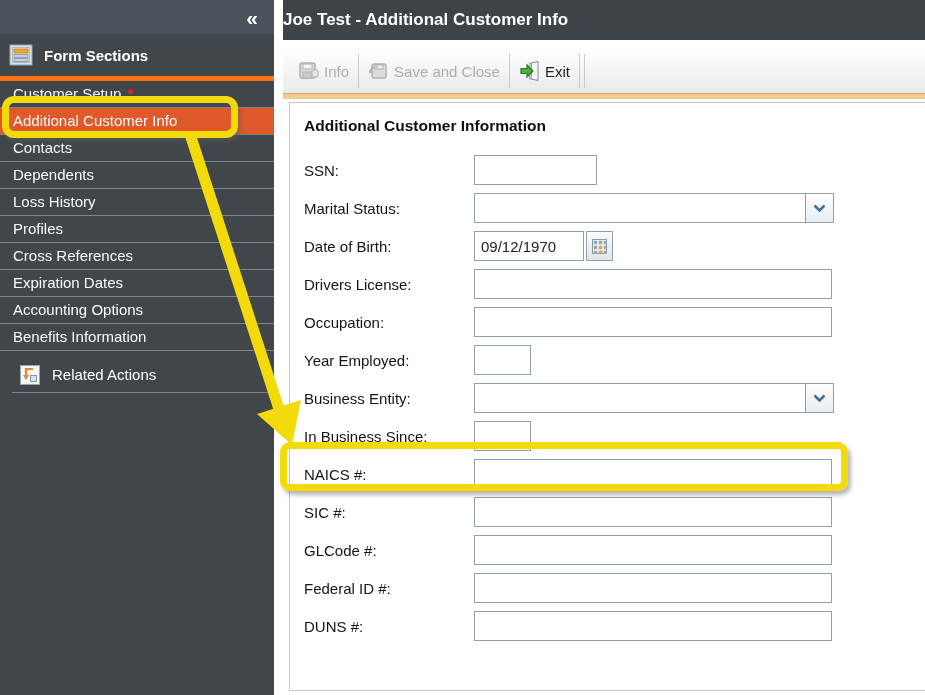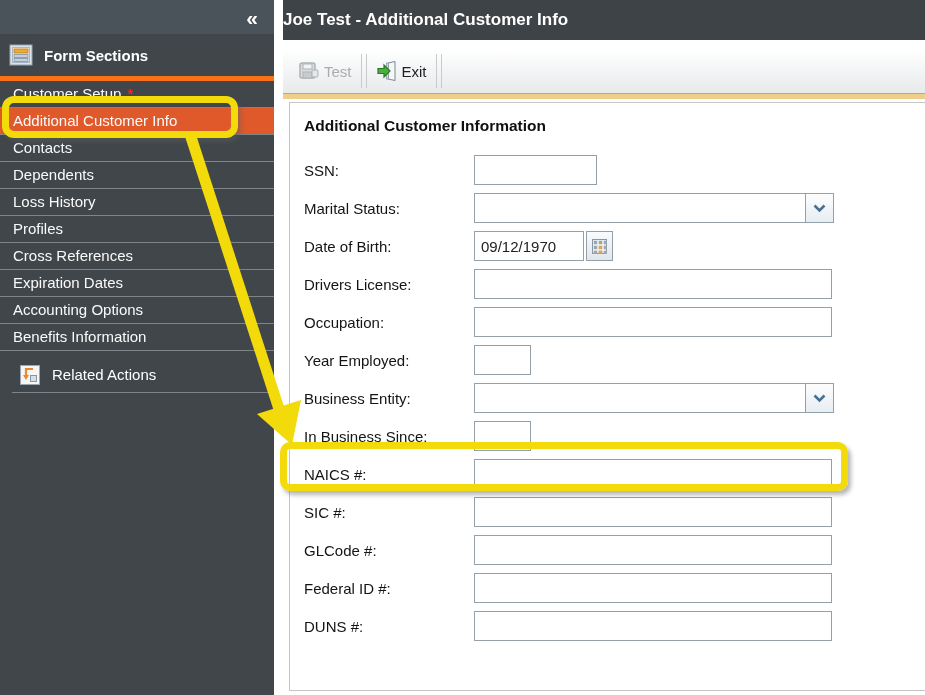--- a/index.html
+++ b/index.html
@@ -94,23 +94,34 @@
 <div class="toolbar">
   <button class="tb-btn disabled">
     <span class="icon">
       <svg width="22" height="20" viewBox="0 0 22 20">
         <rect x="2" y="2" width="15" height="15" rx="2" fill="#DADDDF" stroke="#AFB3B6" stroke-width="1.5"></rect>
         <rect x="5" y="3" width="9" height="5" fill="#F2F3F4" stroke="#AFB3B6"></rect>
         <rect x="5" y="11" width="9" height="6" fill="#C8CCCE" stroke="#AFB3B6"></rect>
         <rect x="14" y="9" width="6" height="7" rx="1" fill="#E4E6E8" stroke="#AFB3B6"></rect>
       </svg>
     </span>
-    <span>Test</span>
+    <span>Info</span>
   </button>
   <div class="tb-sep"></div>
+  <button class="tb-btn disabled">
+    <span class="icon">
+      <svg width="22" height="20" viewBox="0 0 22 20">
+        <rect x="4" y="3" width="14" height="14" rx="2" fill="#DADDDF" stroke="#AFB3B6" stroke-width="1.5"></rect>
+        <rect x="7" y="4" width="8" height="4" fill="#F2F3F4" stroke="#AFB3B6"></rect>
+        <path d="M2 12 Q2 6 9 6" fill="none" stroke="#AFB3B6" stroke-width="2"></path>
+        <path d="M6 3 L11 6 L6 9 Z" fill="#C2C6C9"></path>
+      </svg>
+    </span>
+    <span>Save and Close</span>
+  </button>
   <div class="tb-sep"></div>
   <button class="tb-btn">
     <span class="icon">
       <svg width="22" height="22" viewBox="0 0 22 22">
         <path d="M12 3 L19 1.5 V20.5 L12 19 Z" fill="#F5F7F8" stroke="#7A8A99"></path>
         <rect x="10.5" y="3" width="1.8" height="16" fill="#C9D3DB" stroke="#7A8A99" stroke-width="0.6"></rect>
         <path d="M2 8.5 H8 V5 L14 11 L8 17 V13.5 H2 Z" fill="#4CAE3F" stroke="#2C7A24" stroke-width="1.2"></path>
       </svg>
     </span>
     <span>Exit</span>

